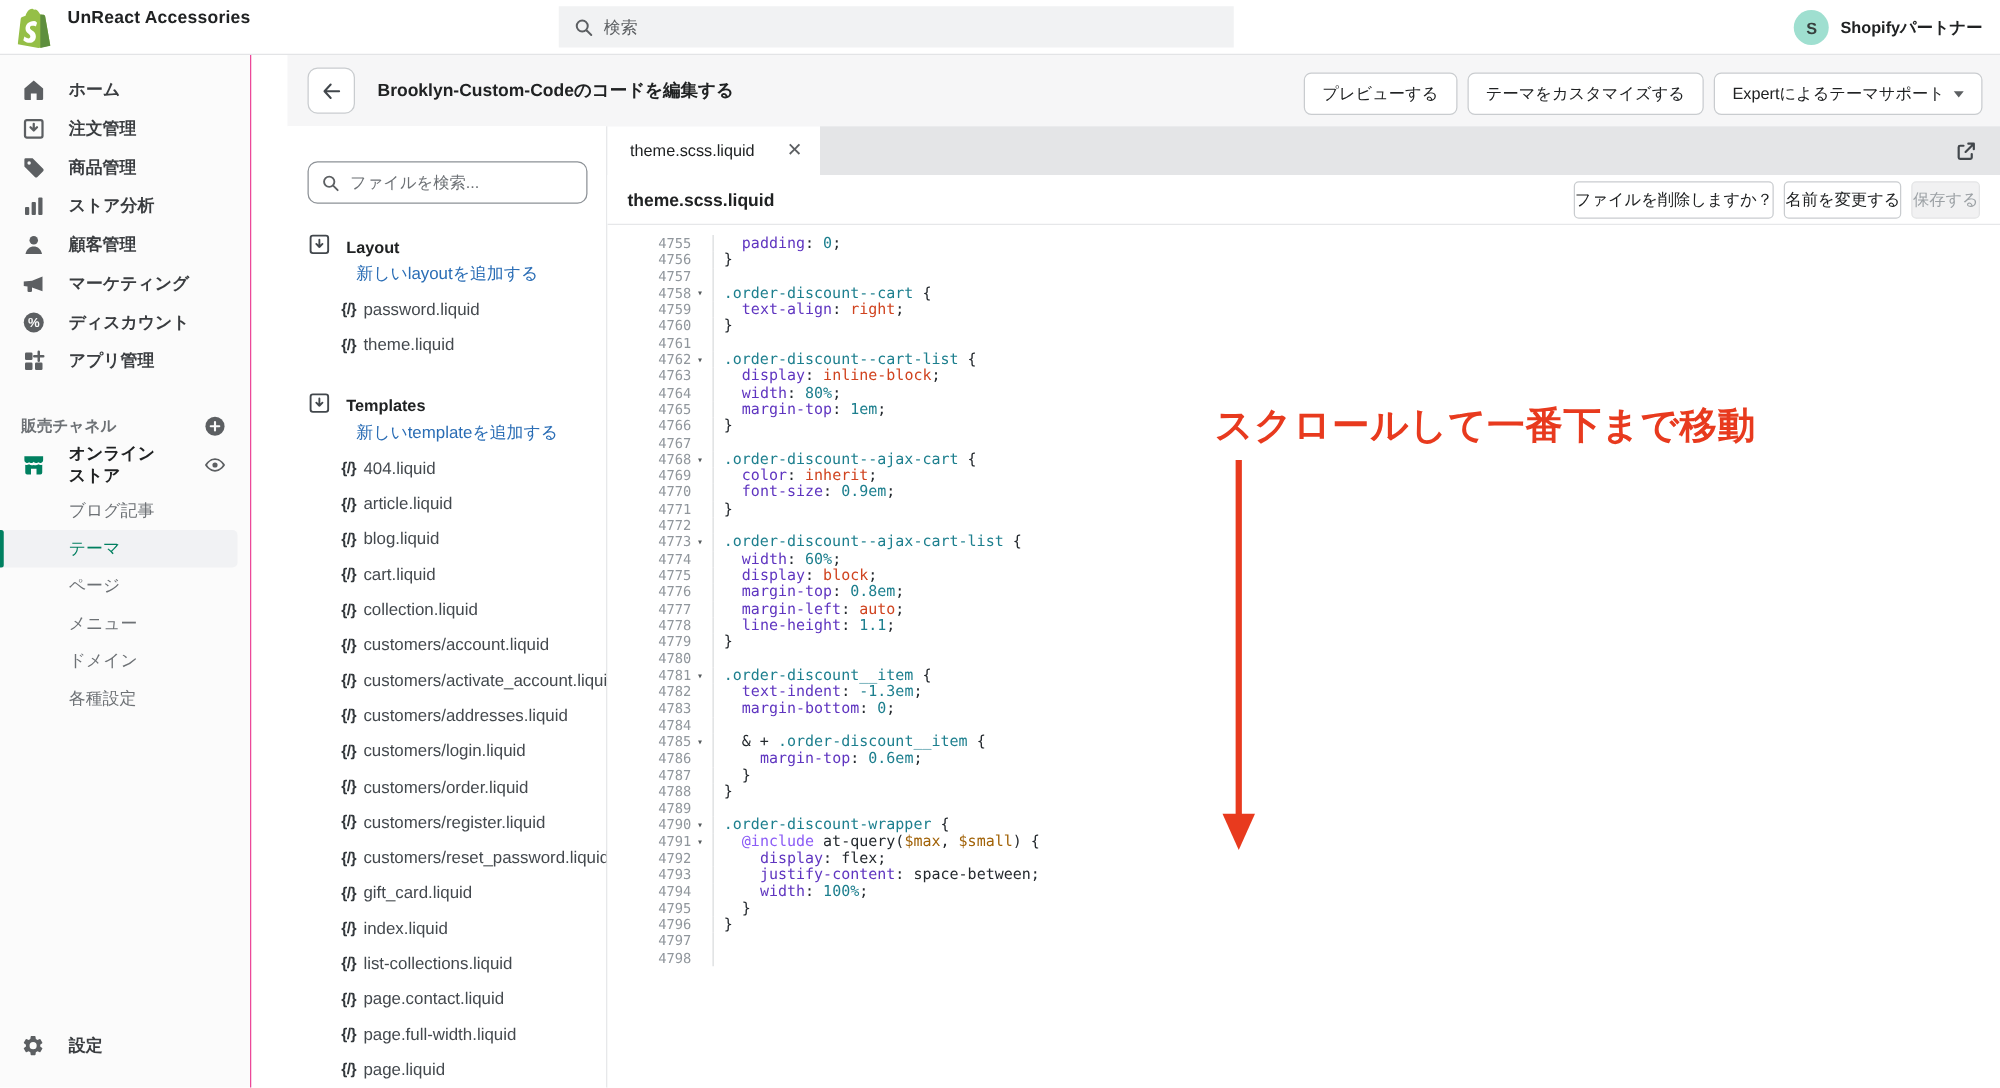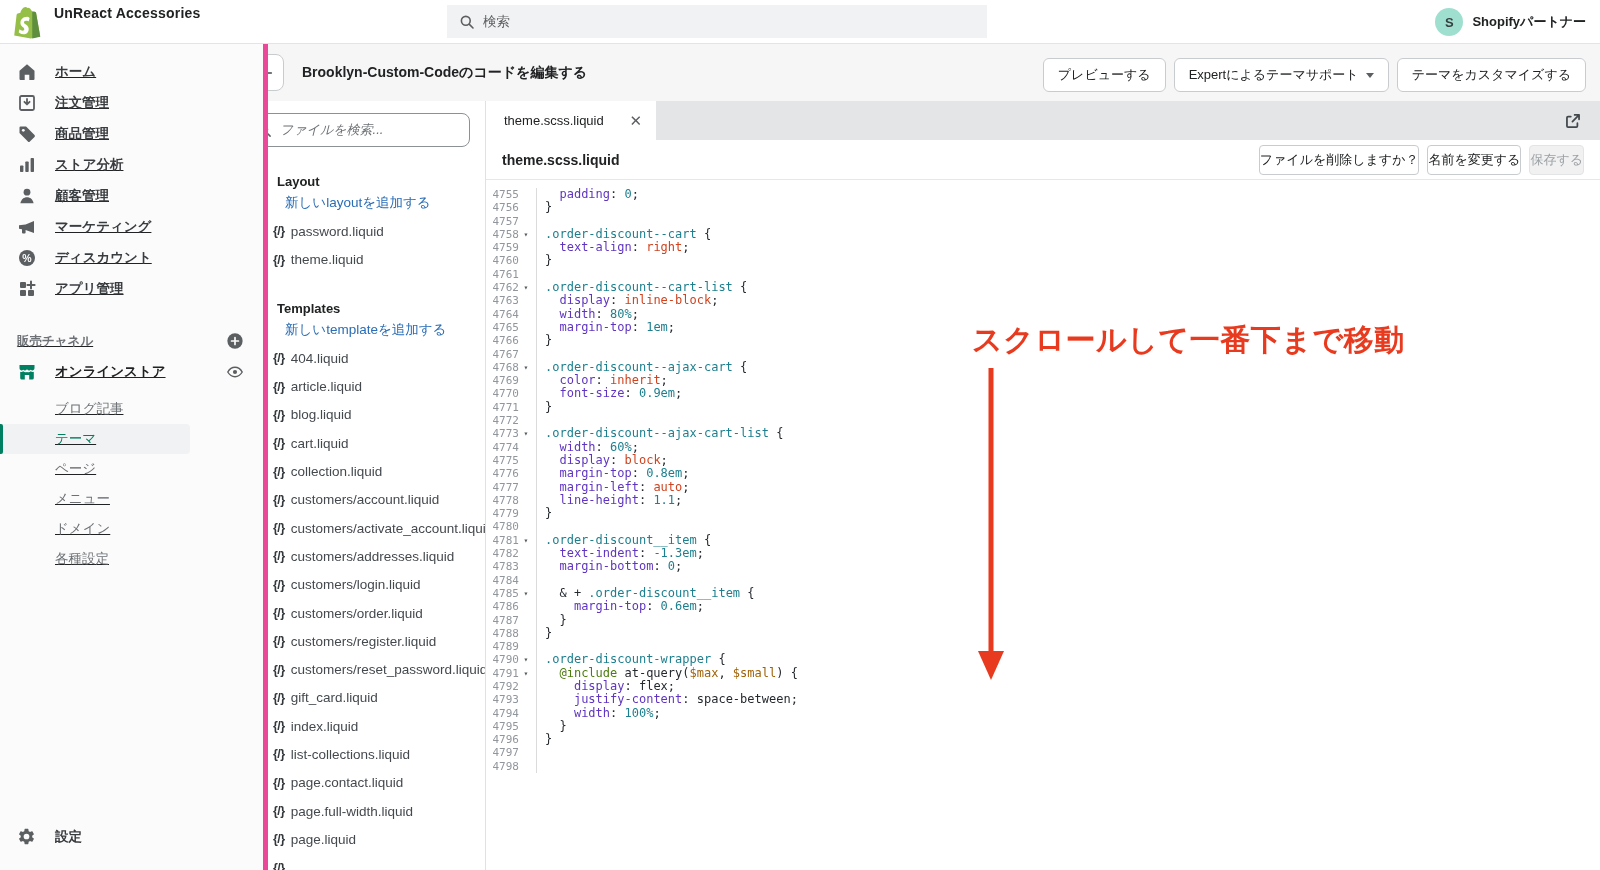--- a/index.html
+++ b/index.html
@@ -13,22 +13,22 @@
   .store-name { font-size:14px; font-weight:700; letter-spacing:.2px; }
   .global-search { position:absolute; left:447px; top:5px; width:540px; height:33px;
     background:#f1f2f3; border-radius:0; display:flex; align-items:center; gap:8px;
     padding:0 12px; color:#5c5f62; font-size:13.5px; }
   .topbar-right { position:absolute; right:14px; top:0; height:44px; display:flex; align-items:center; gap:9px; }
   .avatar { width:28px; height:28px; border-radius:50%; background:#9fdfd0; color:#37403e;
     font-size:13px; font-weight:600; display:flex; align-items:center; justify-content:center; }
   .account-label { font-size:13px; font-weight:700; }
 
   
-  .sidebar { position:absolute; left:0; top:44px; width:268px; height:826px; background:#fbfbfb;
-    border-right:5px solid #ec4899; z-index:20;text-decoration:underline; }
+  .sidebar { position:absolute; left:0; top:44px; width:201px; height:826px; background:#fbfbfb;
+    border-right:1px solid #ec4899; z-index:20; }
   .nav-item { height:31px; display:flex; align-items:center; gap:18px; padding-left:17px;
     font-size:13.5px; font-weight:600; color:#3a3d40; cursor:pointer; }
   .nav-item .ic { width:20px; height:20px; color:#5c5f62; flex:0 0 20px; display:flex; }
   .nav-section { margin-top:12px; }
   .channels-head { height:30px; display:flex; align-items:center; justify-content:space-between;
     padding:0 19px 0 17px; color:#6d7175; font-size:12.5px; font-weight:600; margin-top:22px; }
   .sub-item { height:30px; display:flex; align-items:center; padding-left:55px;
     font-size:13.5px; color:#6d7175; cursor:pointer; position:relative; }
   .sub-item.active { background:#f1f2f4; color:#007f5f; border-radius:0 4px 4px 0; width:190px; }
   .active-bar { position:absolute; left:0; top:0; width:3px; height:30px; background:#008060;
@@ -45,22 +45,22 @@
   .page-title { position:absolute; left:72px; top:20px; font-size:14px; font-weight:600; }
   .header-actions { position:absolute; right:14px; top:14px; display:flex; gap:8px; }
   .btn { background:#fff; border:1px solid #c9cccf; border-radius:6px; padding:7px 14px;
     font-size:13px; color:#202223; font-family:inherit; cursor:pointer; display:flex; align-items:center; gap:7px; white-space:nowrap; }
   .caret { width:0; height:0; border-left:4px solid transparent; border-right:4px solid transparent;
     border-top:5px solid #5c5f62; display:inline-block; }
 
   
   .file-panel { position:absolute; left:230px; top:101px; width:256px; height:769px; background:#fff;
     border-right:1px solid #e0e1e3; overflow:hidden; }
-  .file-search { margin:12px 15px 10px 16px; height:34px; border:1px solid #8c9196; border-radius:8px;
-    display:flex; align-items:center; gap:8px; padding:0 10px; color:#6d7175; font-size:13px; background:#fff;font-style:italic; }
+  .file-search { margin:28px 15px 10px 16px; height:34px; border:1px solid #8c9196; border-radius:8px;
+    display:flex; align-items:center; gap:8px; padding:0 10px; color:#6d7175; font-size:13px; background:#fff; }
   .section-head { display:flex; align-items:flex-end; gap:12px; padding-left:16px; height:30px;
     font-size:13px; font-weight:700; color:#202223; margin-top:12px; }
   .add-link { padding-left:55px; height:28.3px; display:flex; align-items:center; color:#2a6db5;
     font-size:13.5px; cursor:pointer; white-space:nowrap; }
   .file-item { padding-left:43px; height:28.3px; display:flex; align-items:center; gap:6px;
     color:#44494e; font-size:13.5px; white-space:nowrap; cursor:pointer; }
   .liquid-glyph { font-weight:700; color:#32373b; font-size:12.5px; letter-spacing:-.5px; }
 
   
   .editor { position:absolute; left:486px; top:101px; width:1114px; height:769px; background:#fff; }
@@ -70,28 +70,28 @@
   .tab-close { color:#5c5f62; font-size:15px; cursor:pointer; line-height:1; }
   .expand-btn { position:absolute; right:16px; top:9px; width:22px; height:22px; cursor:pointer; }
   .filebar { height:40px; background:#fff; border-bottom:1px solid #e6e7e9; display:flex; align-items:center;
     justify-content:space-between; padding:0 16px; }
   .file-title { font-size:14px; font-weight:700; }
   .filebar-actions { display:flex; gap:8px; }
   .btn.small { padding:5px 0; border-radius:4px; }
   .btn.disabled { background:#f1f1f2; border-color:#e3e4e5; color:#9ca1a5; cursor:default; }
 
   .codearea { position:relative; height:688px; overflow:hidden; padding-top:8px;
-    font-family:"DejaVu Sans Mono","Liberation Mono",monospace; font-size:12px; line-height:13.3px; }
+    font-family:"DejaVu Sans Mono","Liberation Mono",monospace; font-size:12px; line-height:13.3px;margin-left:34px; }
   .cl { display:flex; height:13.3px; white-space:pre; }
   .gut { flex:0 0 51px; display:flex; align-items:center; border-right:1px solid #d9dbdd; }
   .lnum { width:33px; text-align:right; color:#90969c; font-size:11px; }
   .fold { width:14px; text-align:center; color:#565b5e; font-size:8px; line-height:13.3px; }
   .codetxt { padding-left:8px; }
   .t-d { color:#24292e; } .t-s { color:#1d7f8e; } .t-p { color:#5f35c0; }
-  .t-k { color:#d0431f; } .t-n { color:#1d7f8e; } .t-at { color:#4d7c0f; } .t-v { color:#a16207; }
+  .t-k { color:#d0431f; } .t-n { color:#1d7f8e; } .t-at { color:#8b5cf6; } .t-v { color:#a16207; }
 
   
   .annotation-text { position:absolute; left:972px; top:320px; font-size:30px; font-weight:800;
     letter-spacing:.5px; z-index:40; }
   .annotation-arrow { position:absolute; left:962px; top:362px; z-index:40; }
 </style>
 </head>
 <body>
 
 <div class="topbar">
@@ -258,25 +258,25 @@
   <div class="back-btn">
     <span class="ic" style="display:flex;">
       <svg width="18" height="18" viewBox="0 0 20 20">
           <path d="M9.5 4 L4 10l5.5 6M4.5 10H17" fill="none" stroke="#42474c" stroke-width="1.8" stroke-linecap="round" stroke-linejoin="round"></path>
         </svg>
     </span>
   </div>
   <div class="page-title">Brooklyn-Custom-Codeのコードを編集する</div>
   <div class="header-actions">
     <button class="btn">プレビューする</button>
+    <button class="btn">テーマをカスタマイズする</button>
     <button class="btn">
       <span>Expertによるテーマサポート</span>
       <span class="caret"></span>
     </button>
-    <button class="btn">テーマをカスタマイズする</button>
   </div>
 </div>
 
 <div class="file-panel">
   <div class="file-search">
     <span class="ic" style="display:flex;">
       <svg width="15" height="15" viewBox="0 0 20 20">
           <circle cx="8.5" cy="8.5" r="5.5" fill="none" stroke="#5c5f62" stroke-width="2"></circle>
           <path d="M13 13l4.5 4.5" stroke="#5c5f62" stroke-width="2" stroke-linecap="round"></path>
         </svg>

